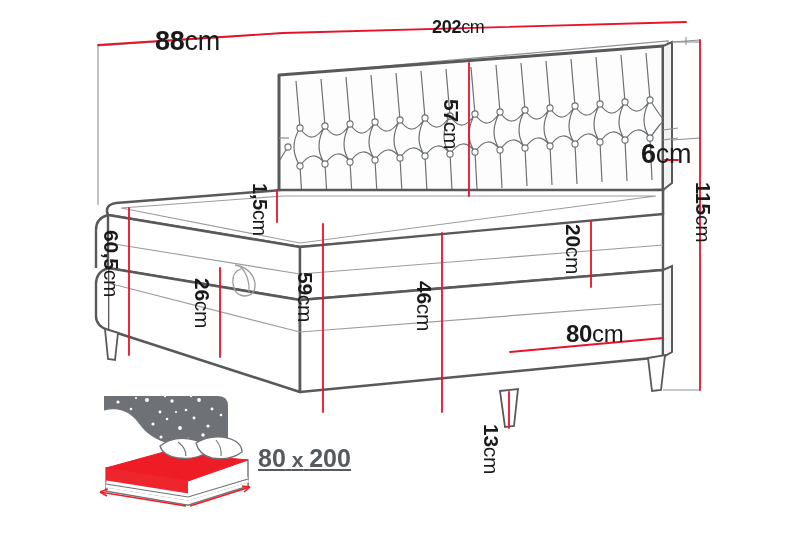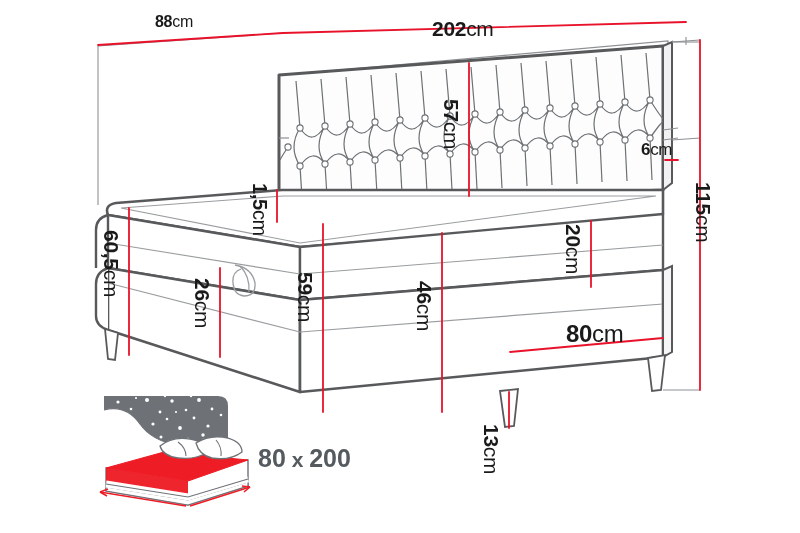--- a/index.html
+++ b/index.html
@@ -313,33 +313,33 @@
         <path d="M442,233 L442,412"></path>
 
         <path d="M510,352 L663,338"></path>
 
         <path d="M509,392 L509,428"></path>
       </g>
 
     </g>
   </svg>
 
-  <div class="dim-label" style="left:155px; top:14px; font-size:16px;">
+  <div class="dim-label" style="left:155px; top:28px; font-size:27px;">
     <span>88</span><span class="unit">cm</span>
   </div>
 
-  <div class="dim-label" style="left:432px; top:18px; font-size:21px;">
+  <div class="dim-label" style="left:432px; top:18px; font-size:18px;">
     <span>202</span><span class="unit">cm</span>
   </div>
 
   <div class="dim-label vert" style="left:462px; top:99px; font-size:21px; transform:rotate(90deg);">
     <span>57</span><span class="unit">cm</span>
   </div>
 
-  <div class="dim-label" style="left:641px; top:141px; font-size:17px;text-align:right;">
+  <div class="dim-label" style="left:641px; top:141px; font-size:27px;text-align:right;">
     <span>6</span><span class="unit">cm</span>
   </div>
 
   <div class="dim-label vert" style="left:714px; top:182px; font-size:21px; transform:rotate(90deg);">
     <span>115</span><span class="unit">cm</span>
   </div>
 
   <div class="dim-label vert" style="left:270px; top:183px; font-size:20px; transform:rotate(90deg);">
     <span>1,5</span><span class="unit">cm</span>
   </div>
@@ -365,17 +365,17 @@
   </div>
 
   <div class="dim-label" style="left:566px; top:322px; font-size:24px;">
     <span>80</span><span class="unit">cm</span>
   </div>
 
   <div class="dim-label vert" style="left:502px; top:424px; font-size:21px; transform:rotate(90deg);">
     <span>13</span><span class="unit">cm</span>
   </div>
 
-  <div class="size-text" style="left:258px; top:444px;">
+  <div class="size-text" style="left:258px; top:444px;text-decoration:underline;">
     <span>80</span><span class="x">&nbsp;</span><span class="x">x</span><span class="x">&nbsp;</span><span>200</span>
   </div>
 
 </div>
 
 </body></html>

